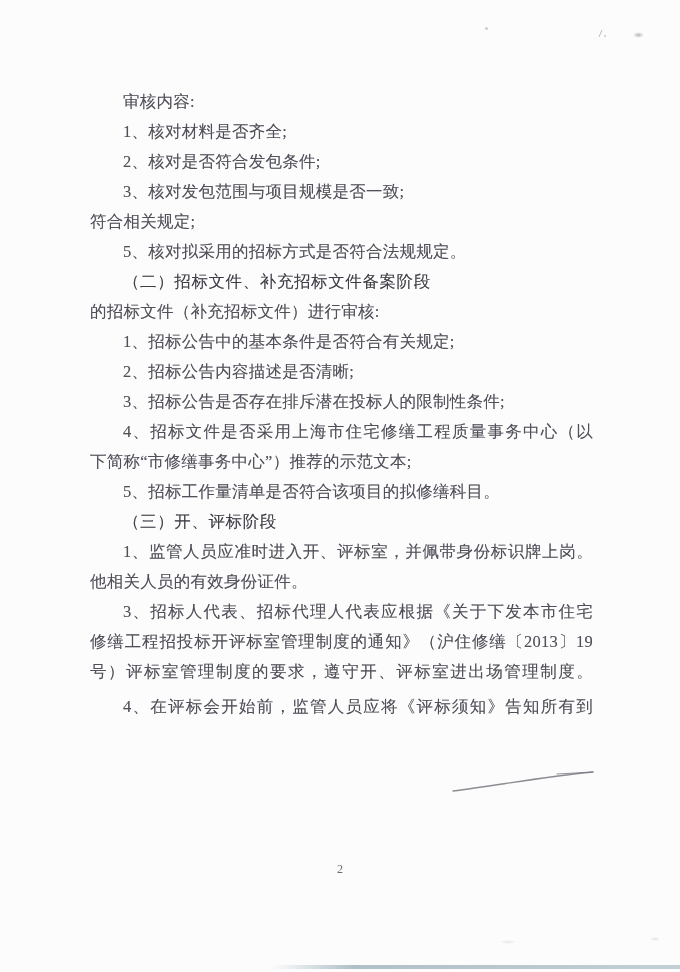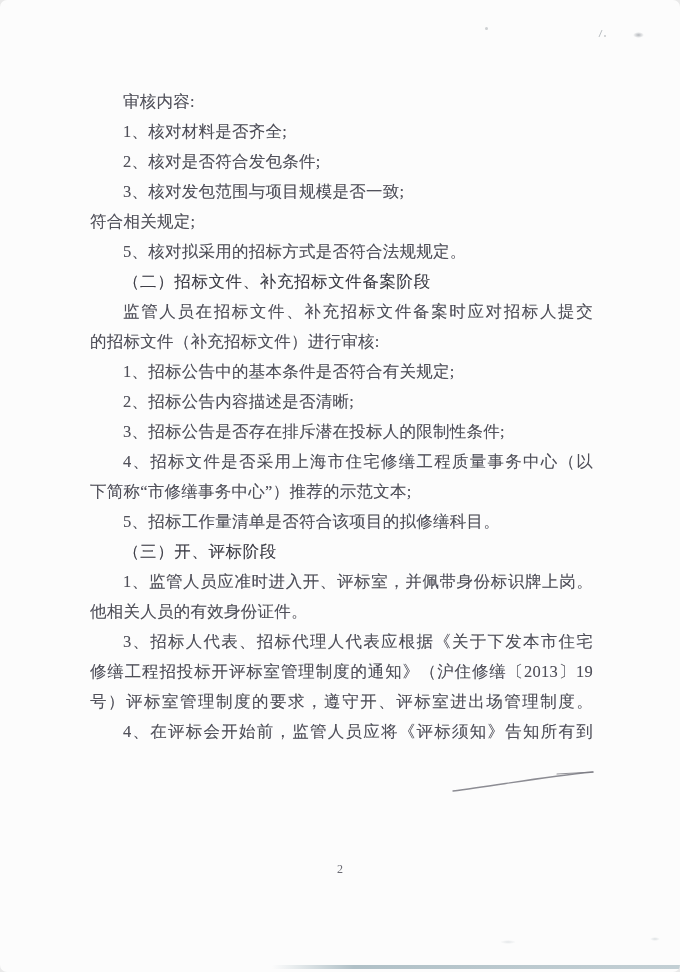--- a/index.html
+++ b/index.html
@@ -7,21 +7,20 @@
     width: 680px; height: 972px;
     overflow: hidden;
     font-family: "Liberation Serif", "DejaVu Serif", serif;
     background: #e9e9e9;
   }
   .page {
     position: relative;
     width: 680px; height: 972px;
     background: var(--paper, #fcfcfc);
     overflow: hidden;
-    border-radius: 7px;
   }
   .content {
     position: absolute;
     left: 90px; top: 87px;
     width: 503px;
   }
   .line {
     height: 30px;
     line-height: 30px;
     font-size: 16.5px;
@@ -35,21 +34,21 @@
   .line.fill {
     white-space: normal;
     text-align: justify;
     text-align-last: justify;
   }
   .line.heading {
     font-weight: 400;
     color: var(--heading-ink, #3d3d46);
     letter-spacing: 0.6px;
   }
-  .line.gap-before { }
+  .line.gap-before { margin-top: 5px; }
   .page-number {
     position: absolute;
     left: 0; right: 0; top: 862px;
     text-align: center;
     font-size: 12px;
     color: var(--ink, #50505a);
     opacity: 0.85;
   }
   .pen-annotation {
     position: absolute;
@@ -96,21 +95,20 @@
 <div class="page">
 
   <div class="content">
     <div class="line indent">审核内容:</div>
     <div class="line indent">1、核对材料是否齐全;</div>
     <div class="line indent">2、核对是否符合发包条件;</div>
     <div class="line indent">3、核对发包范围与项目规模是否一致;</div>
     <div class="line">符合相关规定;</div>
     <div class="line indent">5、核对拟采用的招标方式是否符合法规规定。</div>
     <div class="line indent heading">（二）招标文件、补充招标文件备案阶段</div>
-    <div class="line indent fill">监管人员在招标文件、补充招标文件备案时应对招标人提交</div>
     <div class="line">的招标文件（补充招标文件）进行审核:</div>
     <div class="line indent">1、招标公告中的基本条件是否符合有关规定;</div>
     <div class="line indent">2、招标公告内容描述是否清晰;</div>
     <div class="line indent">3、招标公告是否存在排斥潜在投标人的限制性条件;</div>
     <div class="line indent fill">4、招标文件是否采用上海市住宅修缮工程质量事务中心（以</div>
     <div class="line">下简称“市修缮事务中心”）推荐的示范文本;</div>
     <div class="line indent">5、招标工作量清单是否符合该项目的拟修缮科目。</div>
     <div class="line indent heading">（三）开、评标阶段</div>
     <div class="line indent fill">1、监管人员应准时进入开、评标室，并佩带身份标识牌上岗。</div>
     <div class="line">他相关人员的有效身份证件。</div>

